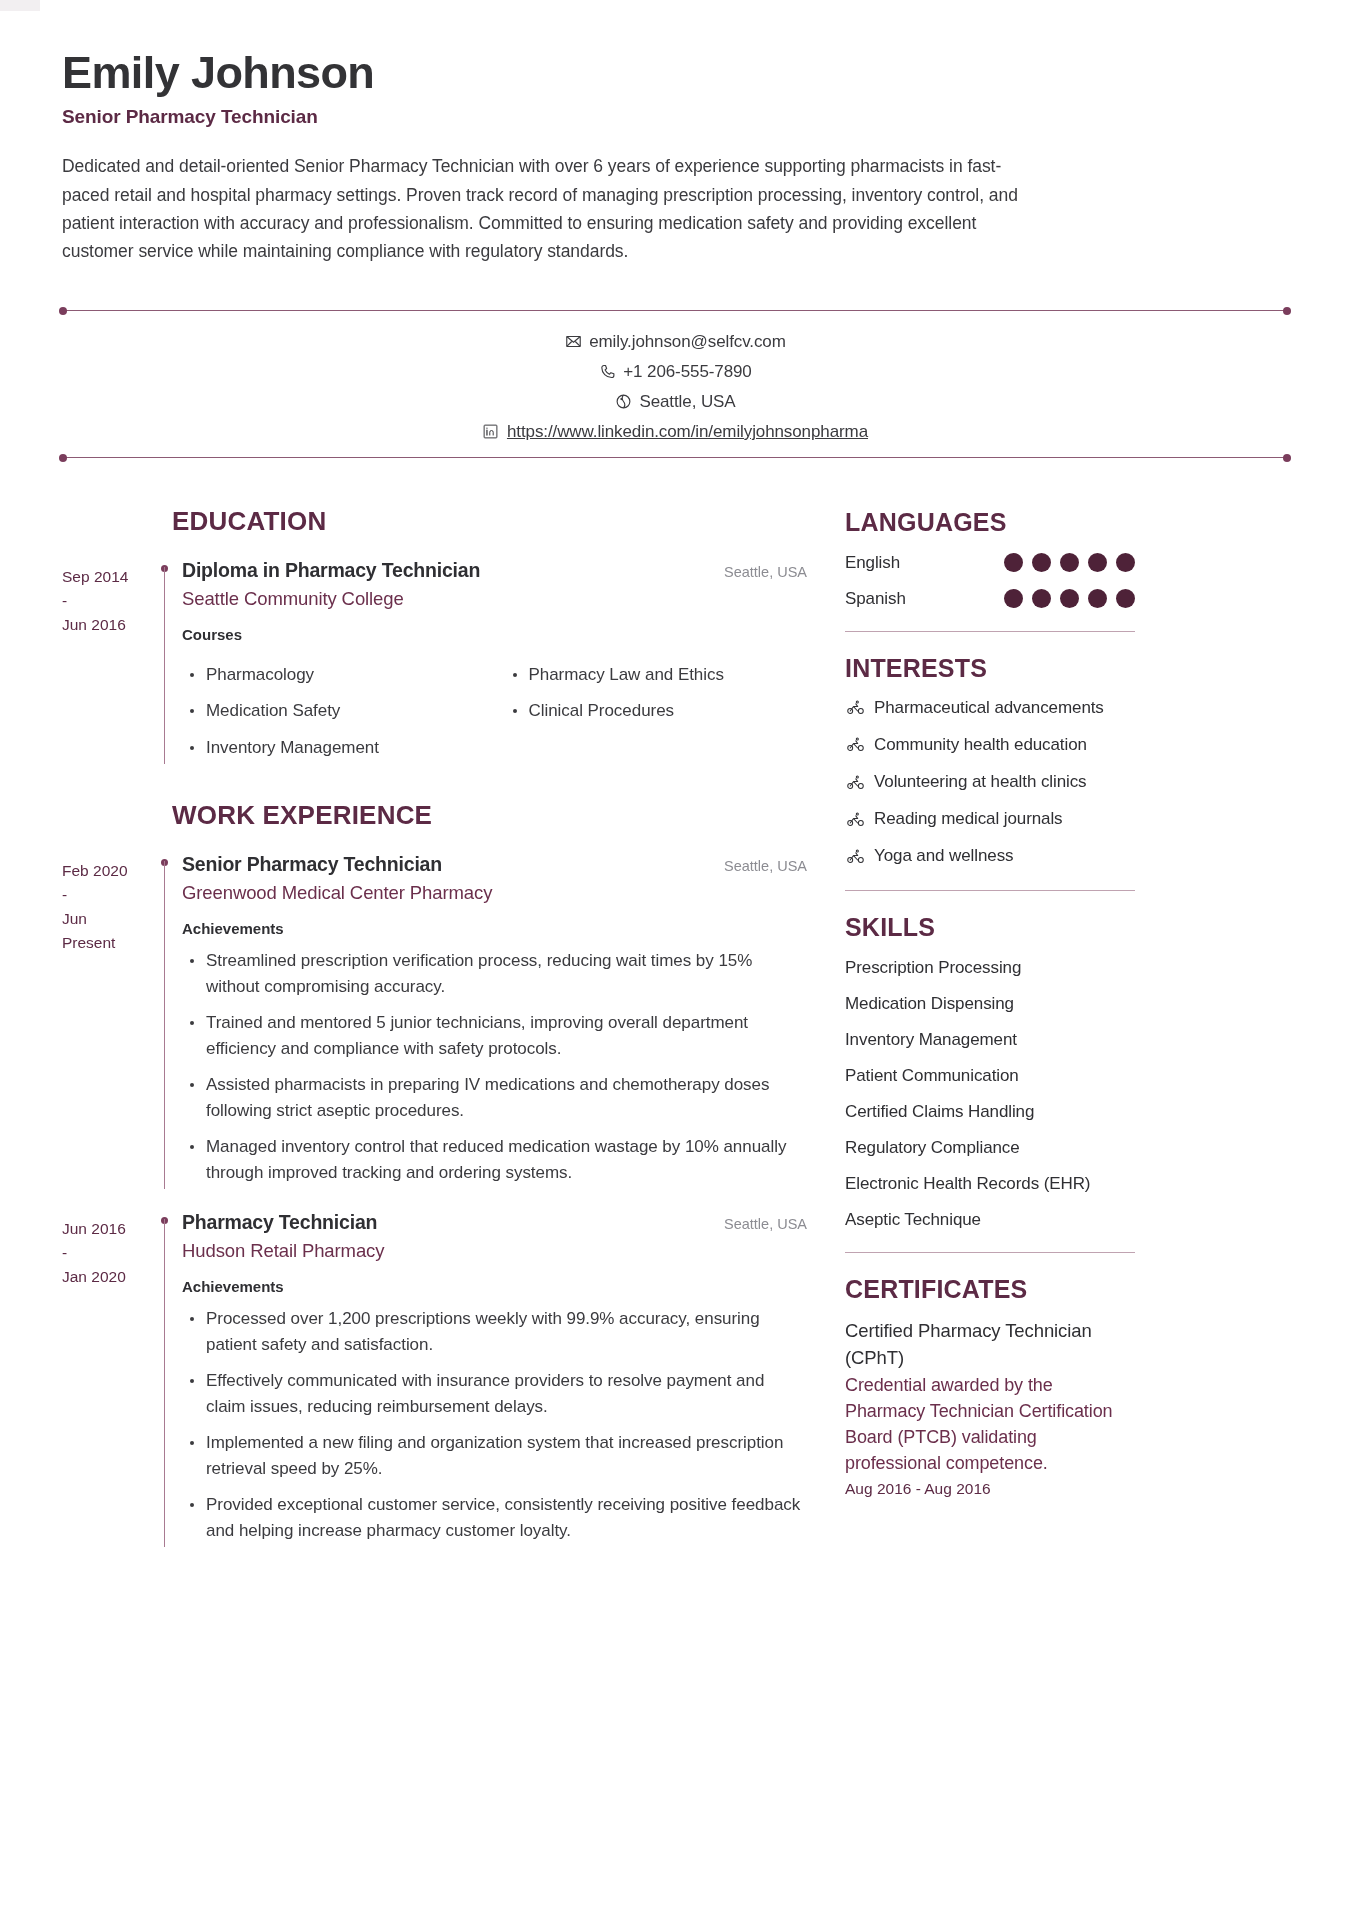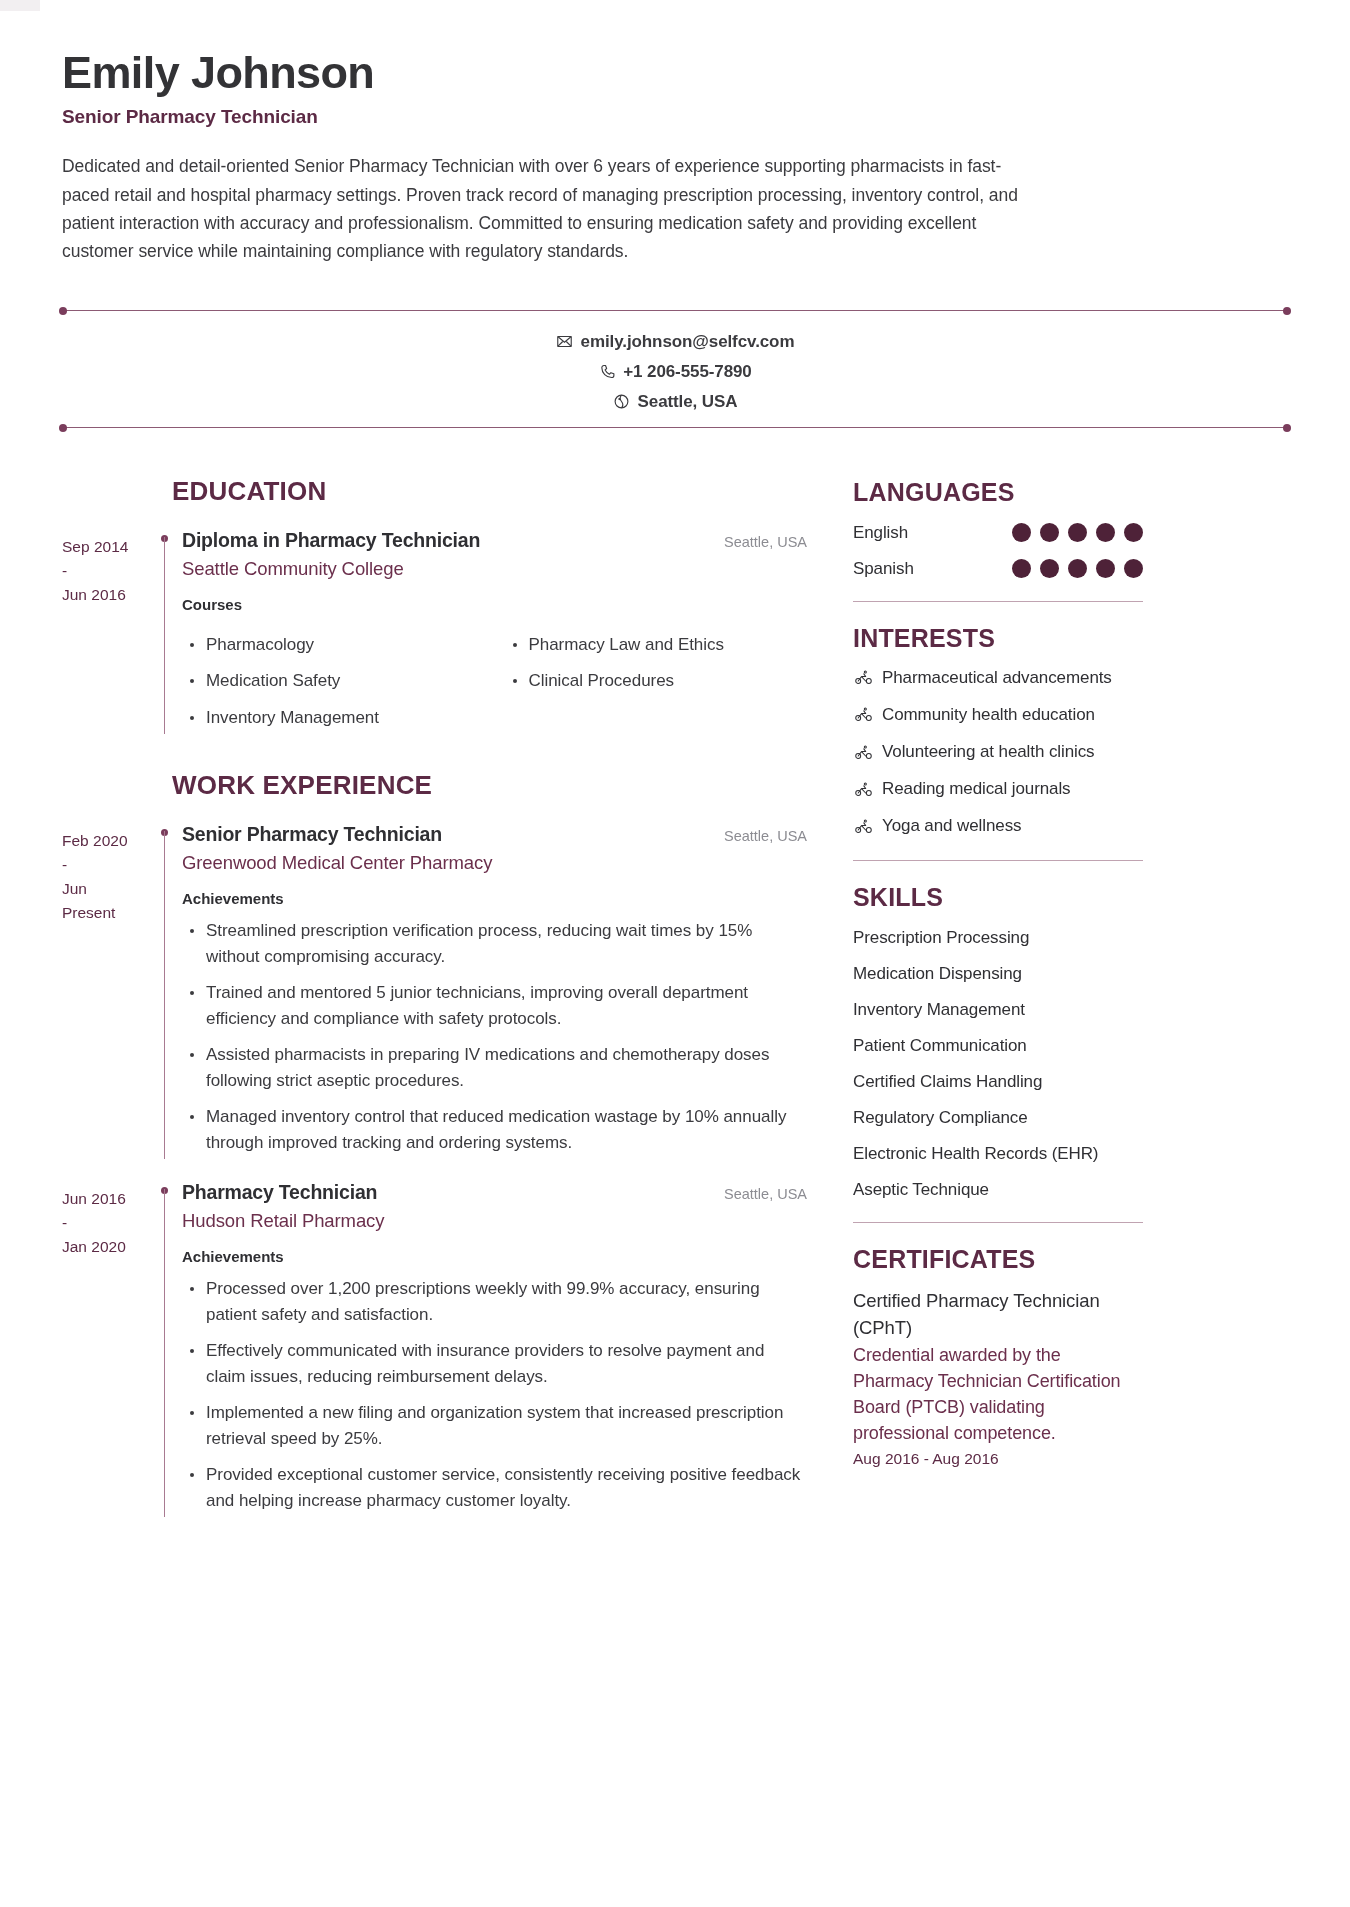--- a/index.html
+++ b/index.html
@@ -85,36 +85,35 @@
   }
   .contact-row {
     display: flex;
     align-items: center;
     justify-content: center;
     gap: 7px;
     font-size: 17px;
     color: #3b3b3f;
     padding: 5px 0;
     letter-spacing: -0.1px;
-    font-weight: bold;
   }
   .contact-row .ic {
     display: inline-flex;
     align-items: center;
     justify-content: center;
     width: 18px; height: 18px;
     flex: 0 0 18px;
   }
   .contact-row .ic svg { display: block; }
   .contact-link { text-decoration: underline; color: #3b3b3f; }
 
   
   .body-grid {
     display: flex;
-    gap: 8px;
+    gap: 0;
     margin-top: 34px;
   }
   .col-main { width: 745px; flex: 0 0 745px; }
   .col-side {
     width: 290px;
     flex: 0 0 290px;
     margin-left: 38px;
     padding-top: 2px;
   }
 
@@ -335,20 +334,30 @@
         <span class="ic">
           <svg width="17" height="17" viewBox="0 0 24 24" fill="none" stroke="#3b3b3f" stroke-width="1.6">
             <circle cx="12" cy="12" r="9"></circle>
             <path d="M12 3c-2.2 2.4-2.2 6.2 0 9s2.2 6.6 0 9"></path>
             <circle cx="9" cy="8.6" r="1.5" fill="#3b3b3f" stroke="none"></circle>
           </svg>
         </span>
         <span>Seattle, USA</span>
       </div>
 
+      <div class="contact-row">
+        <span class="ic">
+          <svg width="17" height="17" viewBox="0 0 24 24" fill="none" stroke="#3b3b3f" stroke-width="1.4">
+            <rect x="3" y="3" width="18" height="18" rx="1"></rect>
+            <path d="M7 10v7M7 7.2v.1" stroke-linecap="round" stroke-width="1.8"></path>
+            <path d="M11 17v-4a2.4 2.4 0 0 1 4.8 0v4" stroke-linecap="round"></path>
+          </svg>
+        </span>
+        <a class="contact-link" href="#">https://www.linkedin.com/in/emilyjohnsonpharma</a>
+      </div>
 
     </div>
 
     <div class="rule"></div>
   </div>
 
   <div class="body-grid">
 
     <div class="col-main">
 

